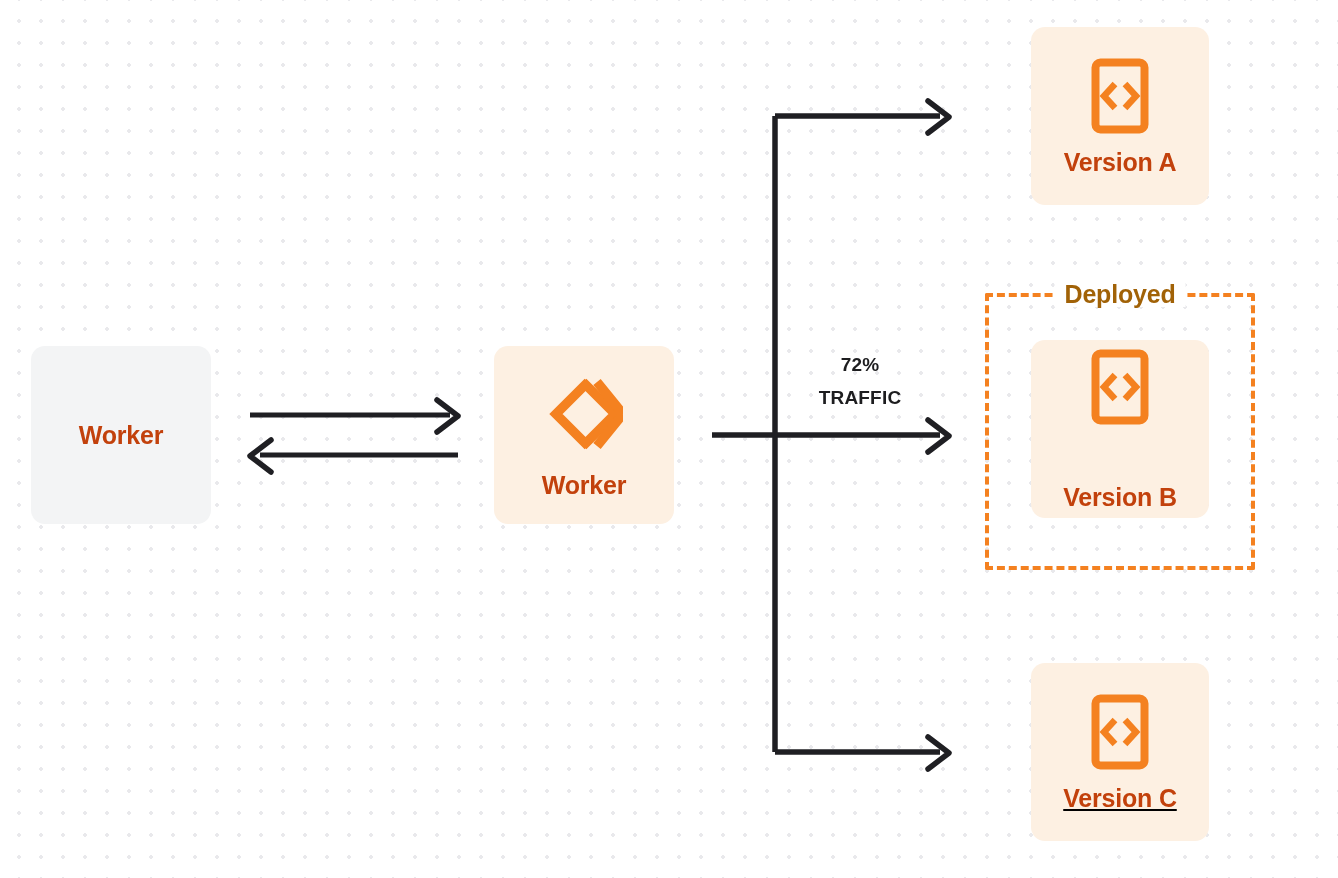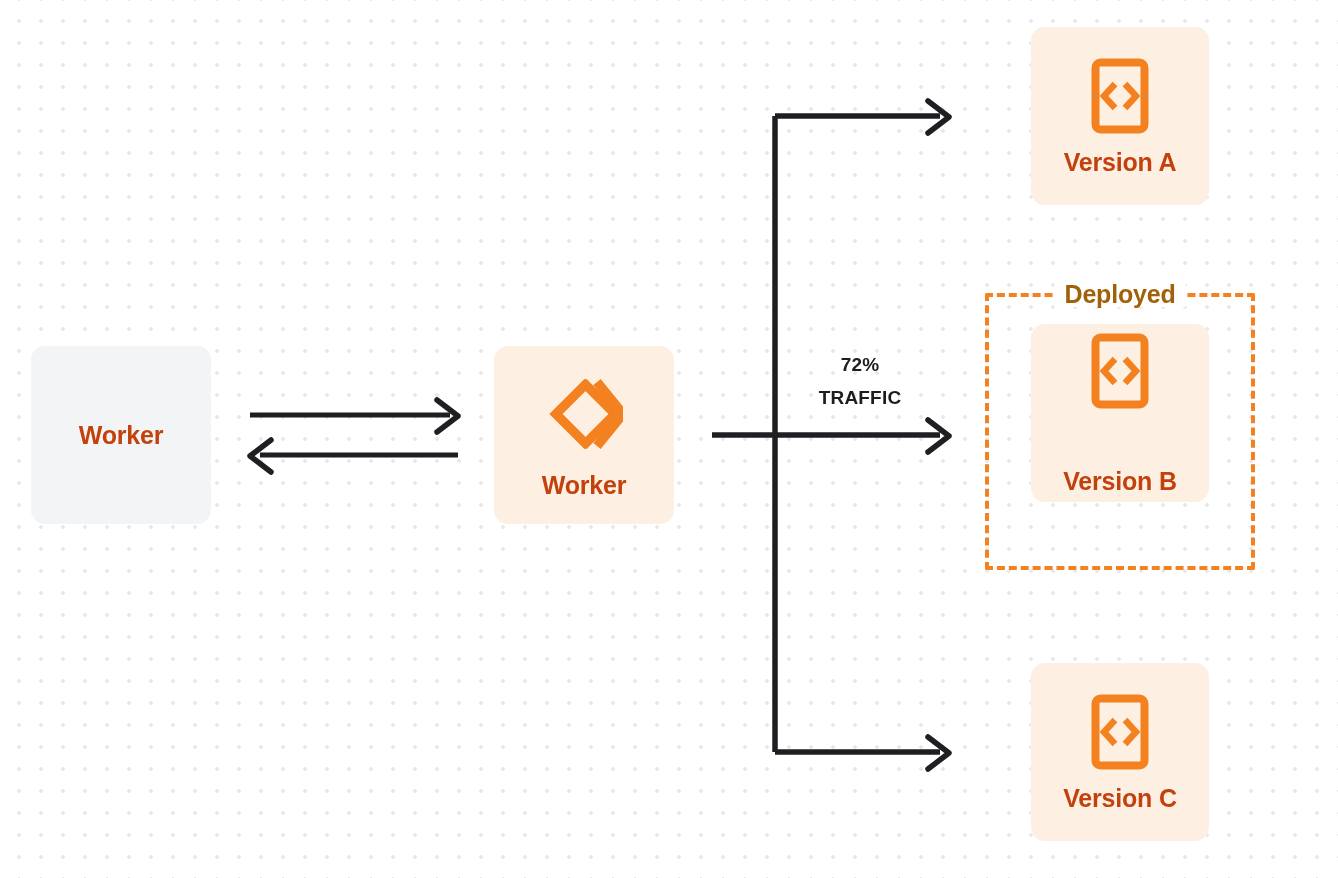--- a/index.html
+++ b/index.html
@@ -59,22 +59,22 @@
   .worker-box .node-label { margin-bottom: 2px; }
 
   
   .version-box {
     left: 1031px;
     width: 178px;
     height: 178px;
     background: #fdf0e2;
   }
   .version-a { top: 27px; }
-  .version-b { top: 324px; gap: 44px; }
-  .version-c { top: 663px; }
+  .version-b { top: 340px; gap: 44px; }
+  .version-c { top: 663px; text-decoration: underline; }
   .code-icon { width: 58px; height: 76px; margin-bottom: 16px; }
 
   
   .deployed-region {
     position: absolute;
     left: 985px;
     top: 293px;
     width: 270px;
     height: 277px;
     border: 4px dashed #f48120;

